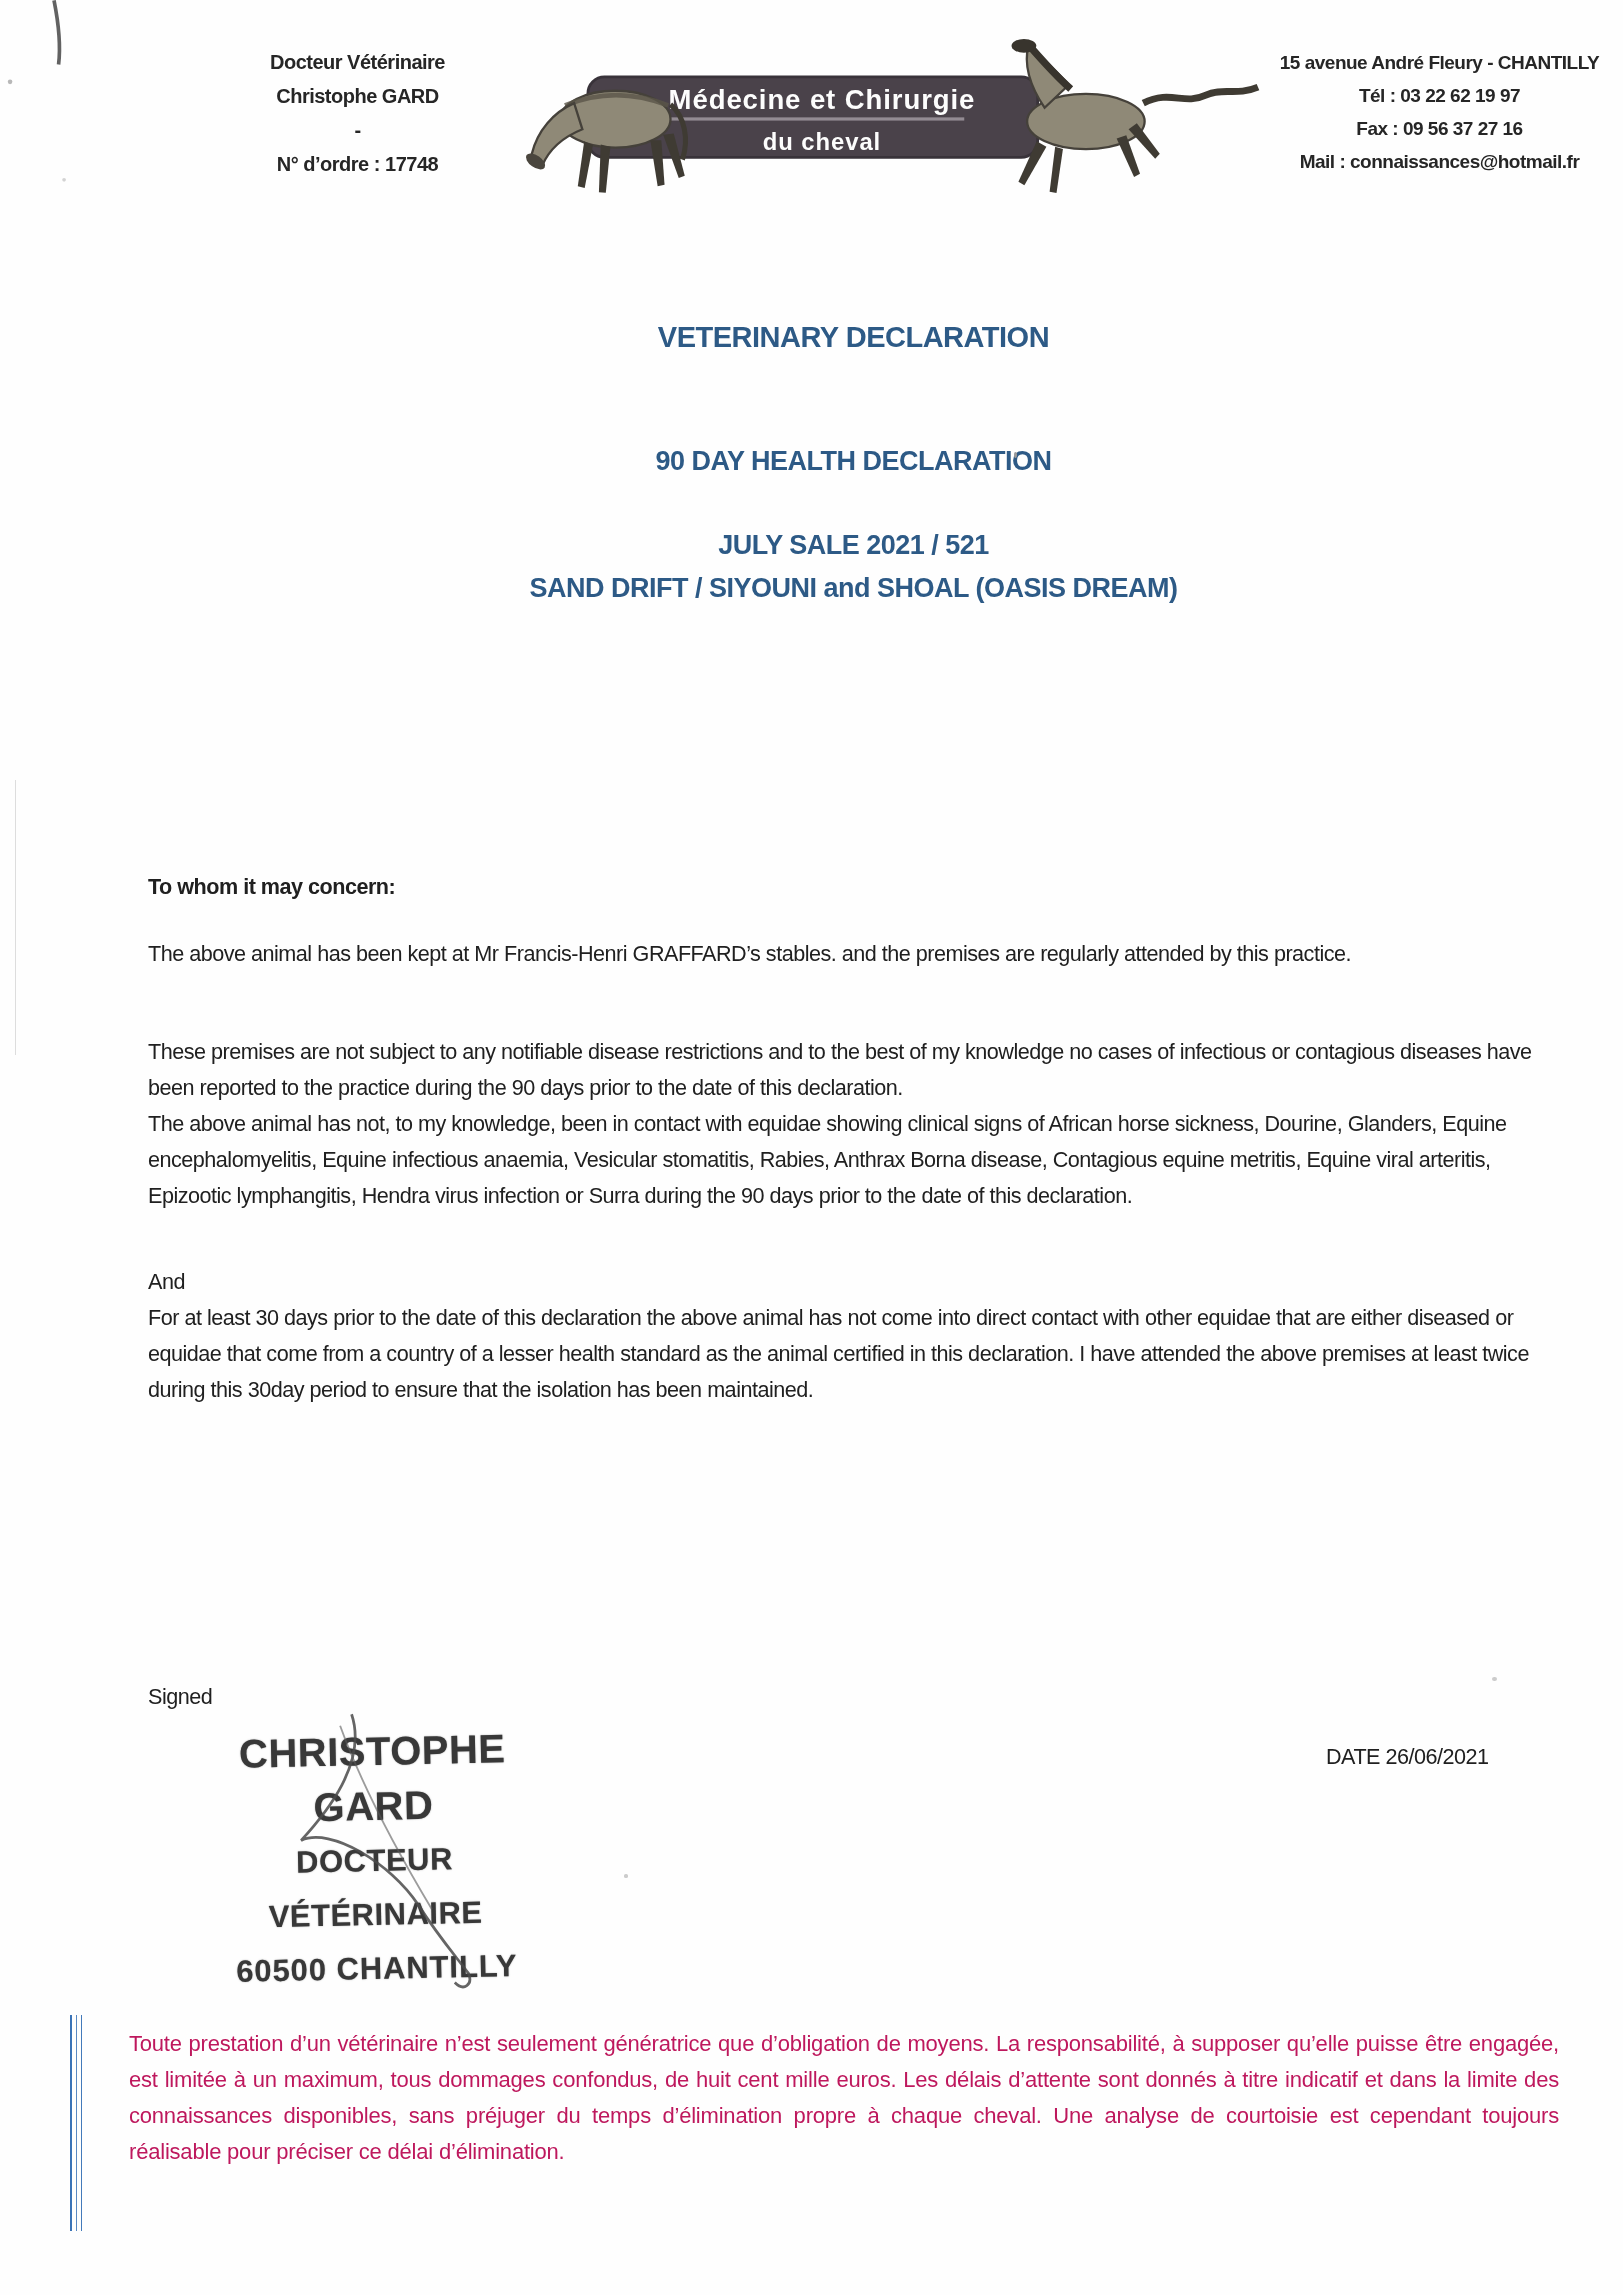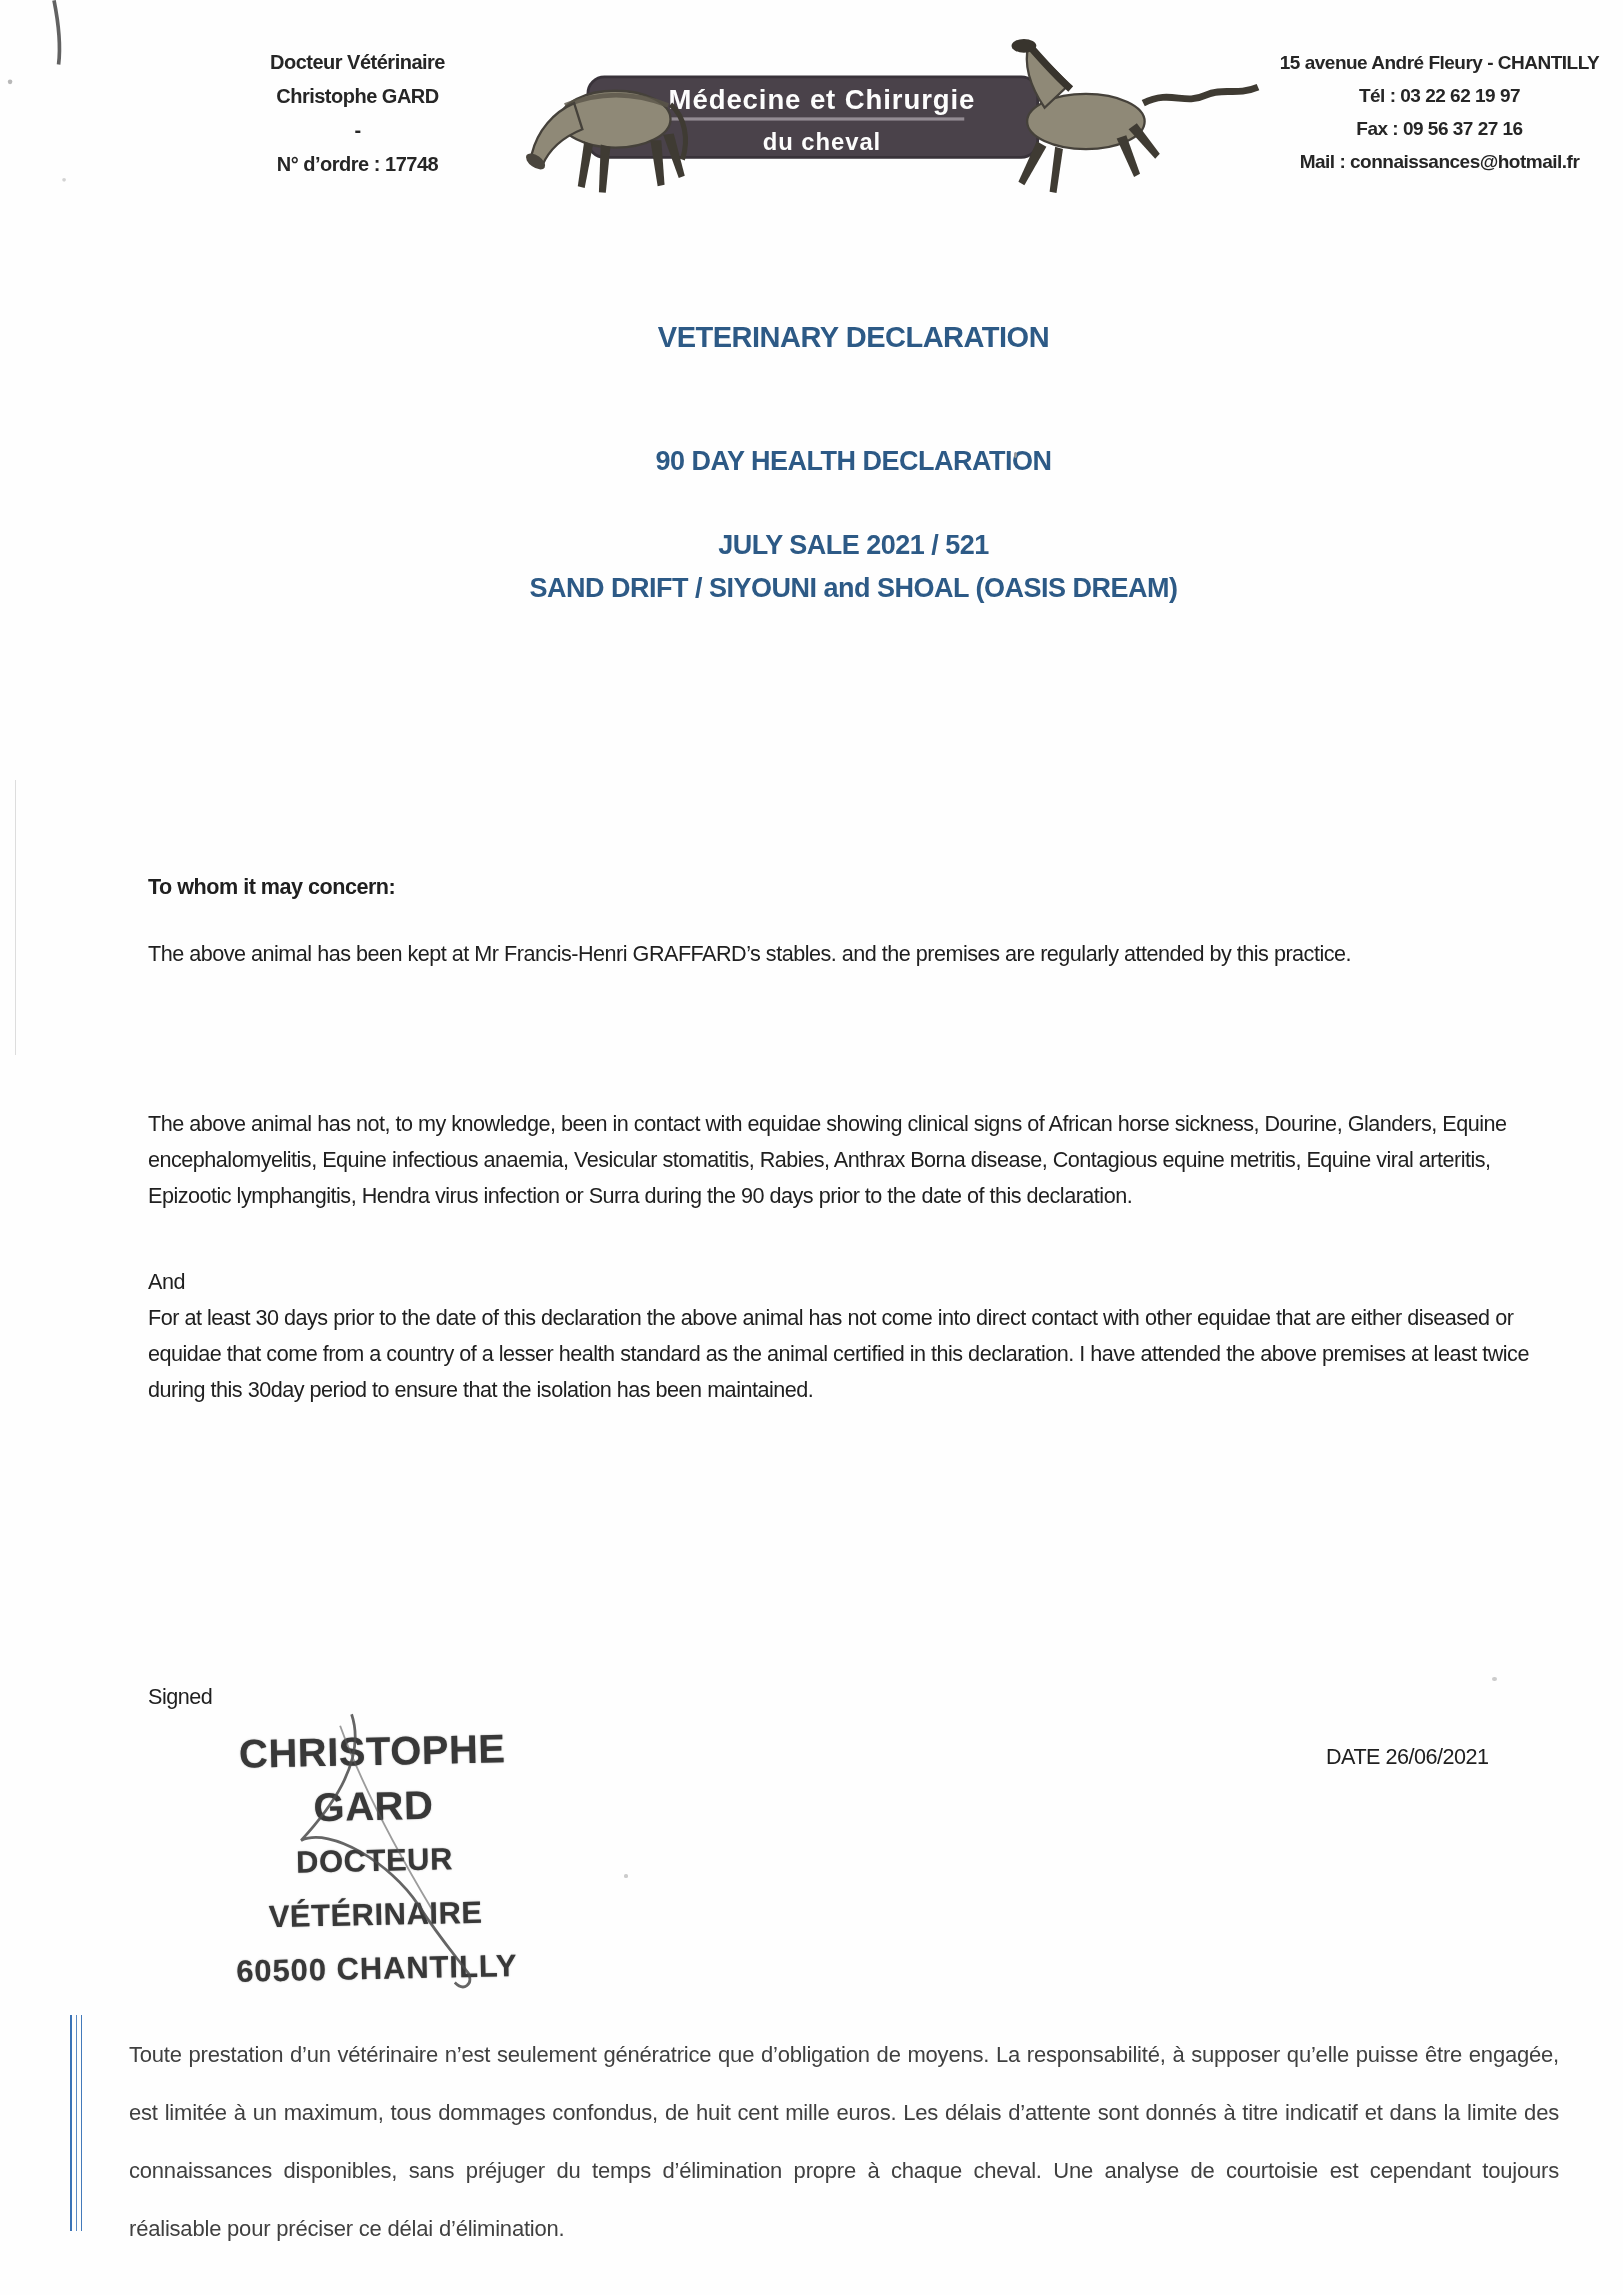--- a/index.html
+++ b/index.html
@@ -29,22 +29,22 @@
   
   .signed{top:1679px;}
   .stamp{left:191px;top:1724px;width:367px;text-align:center;color:#383838;
     transform:rotate(-1.2deg);text-shadow:0 0 1.4px rgba(55,55,55,.55);}
   .stamp .l1{font-size:40px;font-weight:bold;line-height:55px;letter-spacing:0.5px;}
   .stamp .l2{font-size:31px;font-weight:bold;line-height:54px;letter-spacing:0.5px;}
   .stamp .l3{font-size:31px;font-weight:bold;line-height:54px;letter-spacing:0.9px;}
   .datebox{left:1326px;top:1744px;width:248px;font-size:21.6px;font-weight:normal;
     color:#202020;letter-spacing:-0.5px;}
   
-  .footer-text{left:129px;top:2026px;width:1430px;font-size:22px;line-height:58px;
-    color:#404040;text-align:justify;letter-spacing:-0.2px;}
+  .footer-text{left:129px;top:2026px;width:1430px;font-size:22px;line-height:36px;
+    color:#be185d;text-align:justify;letter-spacing:-0.2px;}
   .fbar{top:2015px;width:1.8px;height:216px;background:#2f6cb3;}
   .fbar.b1{left:70px;opacity:.95;}
   .fbar.b2{left:76px;width:1.4px;opacity:.8;}
   .fbar.b3{left:81px;width:1.4px;opacity:.9;}
   
   .artifact{pointer-events:none;}
   .left-line{left:15px;top:780px;width:1.4px;height:275px;background:#cfcfcf;opacity:.7;}
   .speck{background:#9a9a9a;border-radius:50%;}
 </style>
 </head>
@@ -100,20 +100,21 @@
 
   <div class="abs title title-main">VETERINARY DECLARATION</div>
   <div class="abs title title-sub">90 DAY HEALTH DECLARATION</div>
   <div class="abs title title-sale">
     <div>JULY SALE 2021 / 521</div>
     <div>SAND DRIFT / SIYOUNI and SHOAL (OASIS DREAM)</div>
   </div>
 
   <div class="abs bodytxt salutation">To whom it may concern:</div>
   <div class="abs bodytxt p1">The above animal has been kept at Mr Francis-Henri GRAFFARD’s stables. and the premises are regularly attended by this practice.</div>
+  <div class="abs bodytxt p2">These premises are not subject to any notifiable disease restrictions and to the best of my knowledge no cases of infectious or contagious diseases have been reported to the practice during the 90 days prior to the date of this declaration.</div>
   <div class="abs bodytxt p2b">The above animal has not, to my knowledge, been in contact with equidae showing clinical signs of African horse sickness, Dourine, Glanders, Equine encephalomyelitis, Equine infectious anaemia, Vesicular stomatitis, Rabies, Anthrax Borna disease, Contagious equine metritis, Equine viral arteritis, Epizootic lymphangitis, Hendra virus infection or Surra during the 90 days prior to the date of this declaration.</div>
   <div class="abs bodytxt andword">And</div>
   <div class="abs bodytxt p3">For at least 30 days prior to the date of this declaration the above animal has not come into direct contact with other equidae that are either diseased or equidae that come from a country of a lesser health standard as the animal certified in this declaration. I have attended the above premises at least twice during this 30day period to ensure that the isolation has been maintained.</div>
 
   <div class="abs bodytxt signed">Signed</div>
   <div class="abs stamp">
     <div class="l1">CHRISTOPHE GARD</div>
     <div class="l2">DOCTEUR VÉTÉRINAIRE</div>
     <div class="l3">60500 CHANTILLY</div>
   </div>

